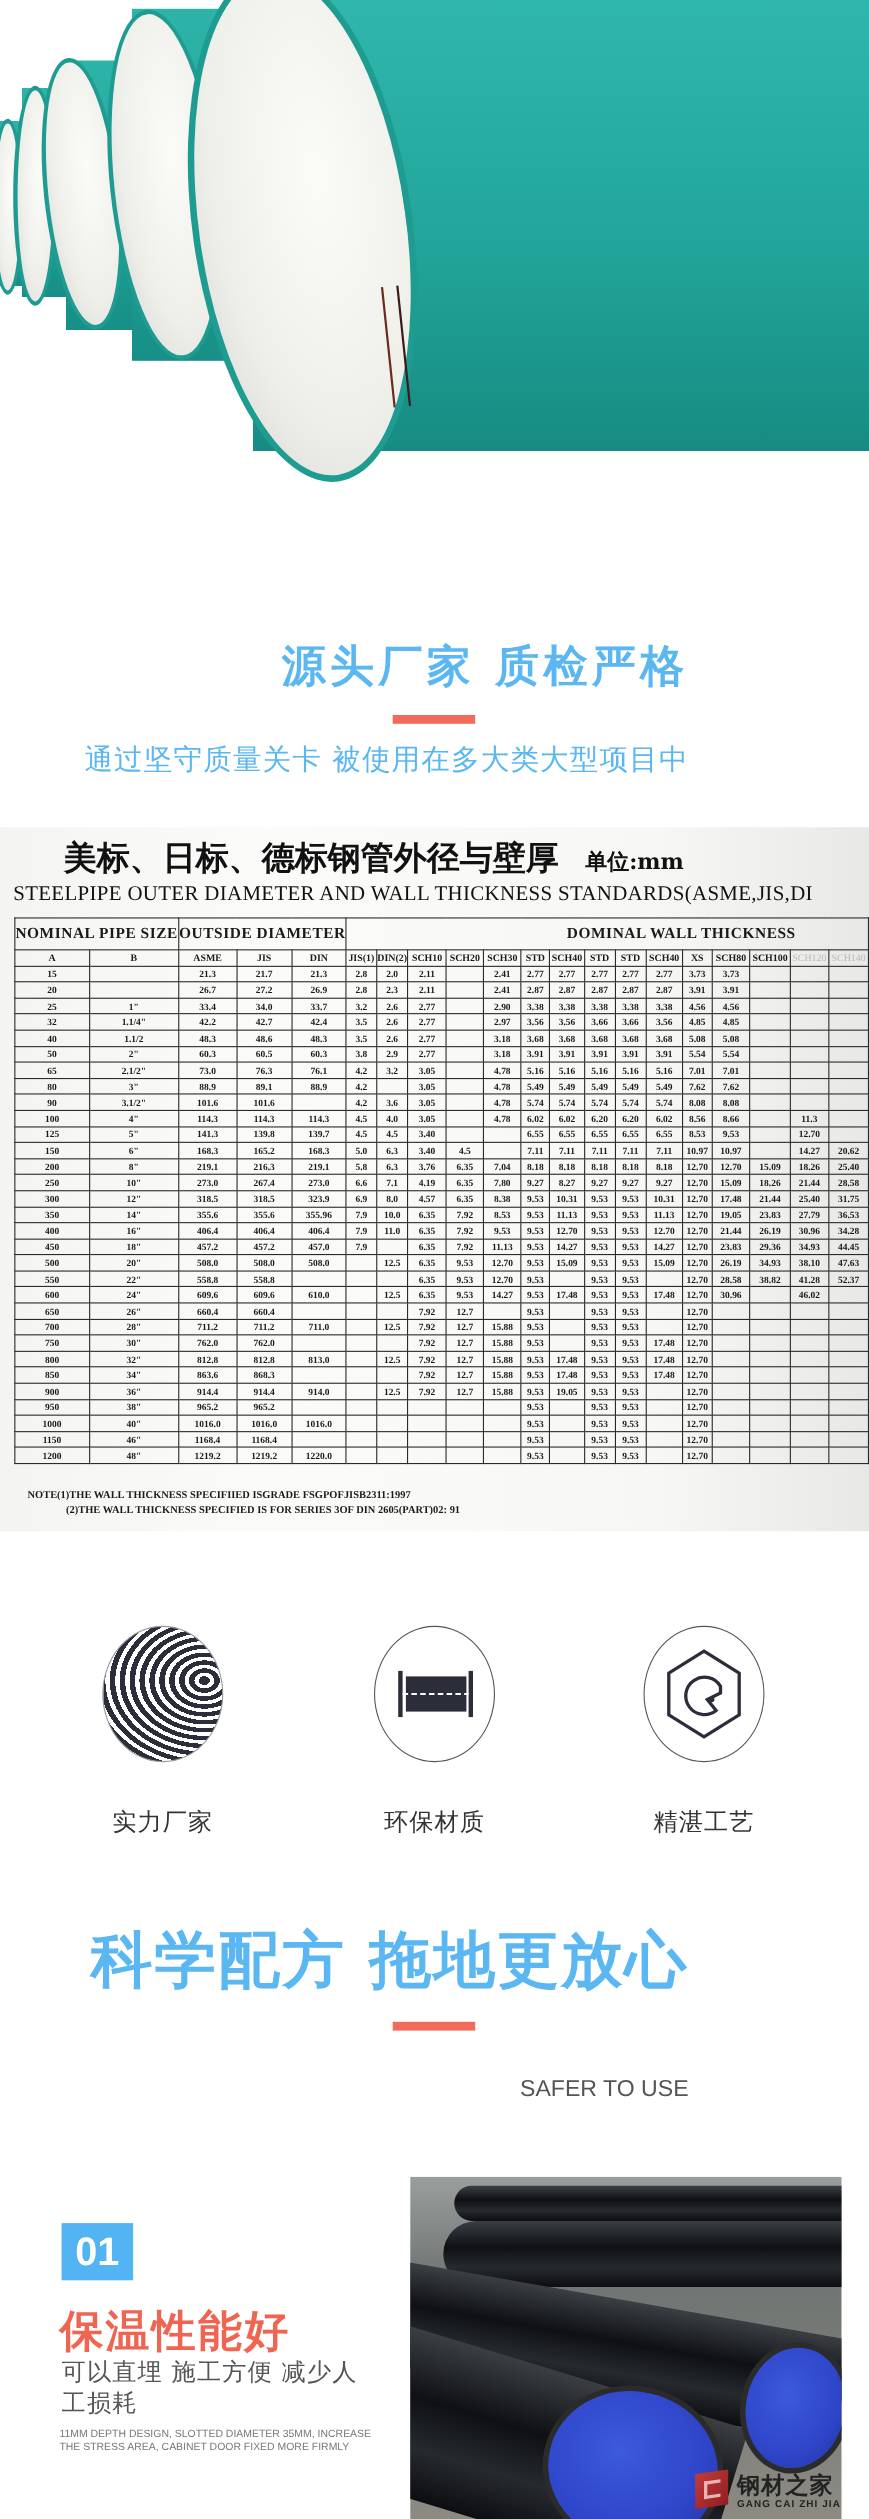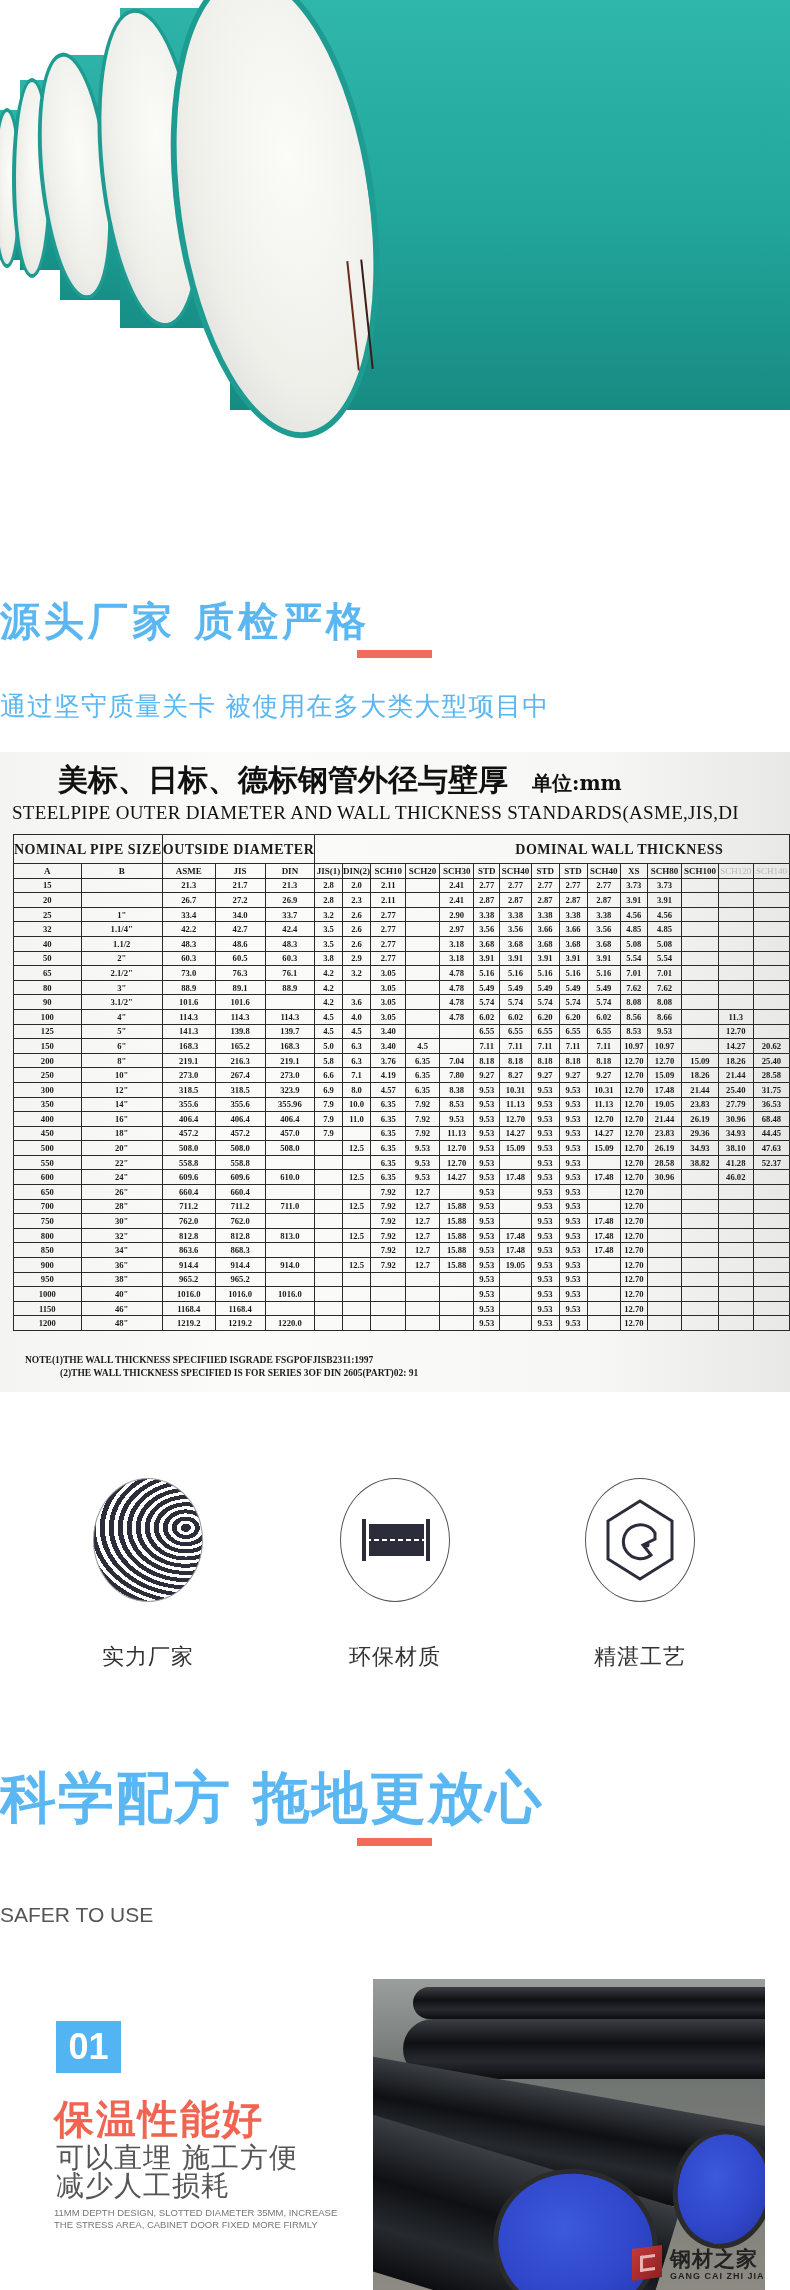--- a/index.html
+++ b/index.html
@@ -4,21 +4,21 @@
 <style>
   html, body { margin: 0; padding: 0; background: #ffffff; }
   body { width: 790px; height: 2290px; position: relative; overflow: hidden; font-family: "DejaVu Sans", sans-serif; }
 
   
   .hero { position: absolute; left: 0; top: 0; width: 790px; height: 440px; background: #ffffff; overflow: hidden; }
   .pipe-body { position: absolute; background: linear-gradient(180deg, #2db3a8 0%, #1fa59b 55%, #178f86 100%); }
   .pipe-mouth { position: absolute; border-radius: 50%; background: radial-gradient(ellipse at 60% 40%, #fbfbf8 0%, #efefea 60%, #d4d7d4 100%); border: 4px solid #1e9c92; box-sizing: border-box; }
 
   
-  .hl { position: absolute; left: 0; width: 626px; text-align: left; margin-top: 16px; }
+  .hl { position: absolute; left: 0; width: 626px; text-align: right; }
   .hl-title { color: #5ab7f2; font-weight: bold; font-size: 40px; letter-spacing: 4px; }
   .hl-bar { position: absolute; left: 357px; width: 75px; height: 8px; background: #f26a5a; }
   .hl-sub { color: #5ab7f2; font-size: 26px; letter-spacing: 1px; }
 
   
   .sheet { position: absolute; left: 0; top: 752px; width: 790px; height: 640px; background: linear-gradient(90deg,#f4f4f2 0%, #fbfbfa 30%, #f7f7f5 75%, #e8e8e6 100%); overflow: hidden; }
   .sheet-cn { position: absolute; left: 58px; top: 8px; font-family: "DejaVu Serif", serif; font-weight: bold; font-size: 30px; color: #111; white-space: nowrap; }
   .sheet-cn .unit { font-size: 20px; margin-left: 24px; }
   .sheet-en { position: absolute; left: 12px; top: 50px; font-family: "Liberation Serif", serif; font-size: 19px; color: #111; white-space: nowrap; letter-spacing: 0.3px; }
   table.spec { position: absolute; left: 13px; top: 82px; border-collapse: collapse; font-family: "Liberation Serif", serif; font-weight: bold; font-size: 8.6px; color: #1a1a1a; table-layout: fixed; }
@@ -33,21 +33,21 @@
   .feat-circle { width: 110px; height: 124px; margin: 0 auto; border: 1.5px solid #555; border-radius: 50%; position: relative; overflow: hidden; background: #fff; box-sizing: border-box; }
   .feat-label { margin-top: 40px; font-size: 22px; color: #333; letter-spacing: 1px; }
 
   
   .sec2-title { color: #5ab7f2; font-weight: bold; font-size: 56px; letter-spacing: 2px; }
   .sec2-sub { color: #555; font-size: 21px; font-family: "Liberation Sans", sans-serif; letter-spacing: 0px; }
 
   
   .num-badge { position: absolute; left: 56px; top: 2021px; width: 65px; height: 52px; background: #53b4f3; color: #fff; font-weight: bold; font-size: 36px; text-align: center; line-height: 52px; font-family: "Liberation Sans", sans-serif; }
   .f1-title { position: absolute; left: 54px; top: 2092px; color: #f06552; font-weight: bold; font-size: 40px; letter-spacing: 2px; white-space: nowrap; }
-  .f1-desc { position: absolute; left: 56px; top: 2144px; width: 280px; color: #555; font-size: 28px; line-height: 28px; letter-spacing: 1px; }
+  .f1-desc { position: absolute; left: 56px; top: 2144px; width: 280px; color: #555; font-size: 22px; line-height: 28px; letter-spacing: 1px; }
   .f1-en { position: absolute; left: 54px; top: 2207px; width: 290px; color: #777; font-family: "Liberation Sans", sans-serif; font-size: 9.5px; line-height: 12px; }
 
   .photo2 { position: absolute; left: 373px; top: 1979px; width: 392px; height: 311px; overflow: hidden; background: linear-gradient(180deg,#9a9f9e 0%, #6f7472 30%, #8c8a82 100%); }
   .bpipe { position: absolute; background: linear-gradient(180deg,#3b3f44 0%, #0e1013 40%, #262a2f 70%, #0c0d10 100%); transform-origin: left center; }
   .bmouth { position: absolute; border-radius: 50%; background: radial-gradient(ellipse at 40% 40%, #3d59dc 0%, #2e45c8 60%, #22329a 100%); border: 5px solid #2b2b2b; box-sizing: border-box; }
 
   .logo { position: absolute; left: 630px; top: 2245px; width: 160px; height: 40px; }
   .logo-cube { position: absolute; left: 2px; top: 2px; width: 30px; height: 32px; background: linear-gradient(135deg,#c33a3a 0%, #8f1f22 100%); transform: skewY(-8deg); }
   .logo-cube:after { content: ""; position: absolute; left: 8px; top: 8px; width: 12px; height: 10px; border: 3px solid #e8b3b3; border-right: none; }
   .logo-cn { position: absolute; left: 40px; top: 0px; font-weight: bold; font-size: 21px; color: #222; letter-spacing: 1px; }
@@ -500,21 +500,21 @@
           <td>9.53</td>
           <td>9.53</td>
           <td>12.70</td>
           <td>9.53</td>
           <td>9.53</td>
           <td>12.70</td>
           <td>12.70</td>
           <td>21.44</td>
           <td>26.19</td>
           <td>30.96</td>
-          <td>68.48</td>
+          <td>34.28</td>
         </tr>
         <tr>
           <td>450</td>
           <td>18"</td>
           <td>457.2</td>
           <td>457.2</td>
           <td>457.0</td>
           <td>7.9</td>
           <td></td>
           <td>6.35</td>

